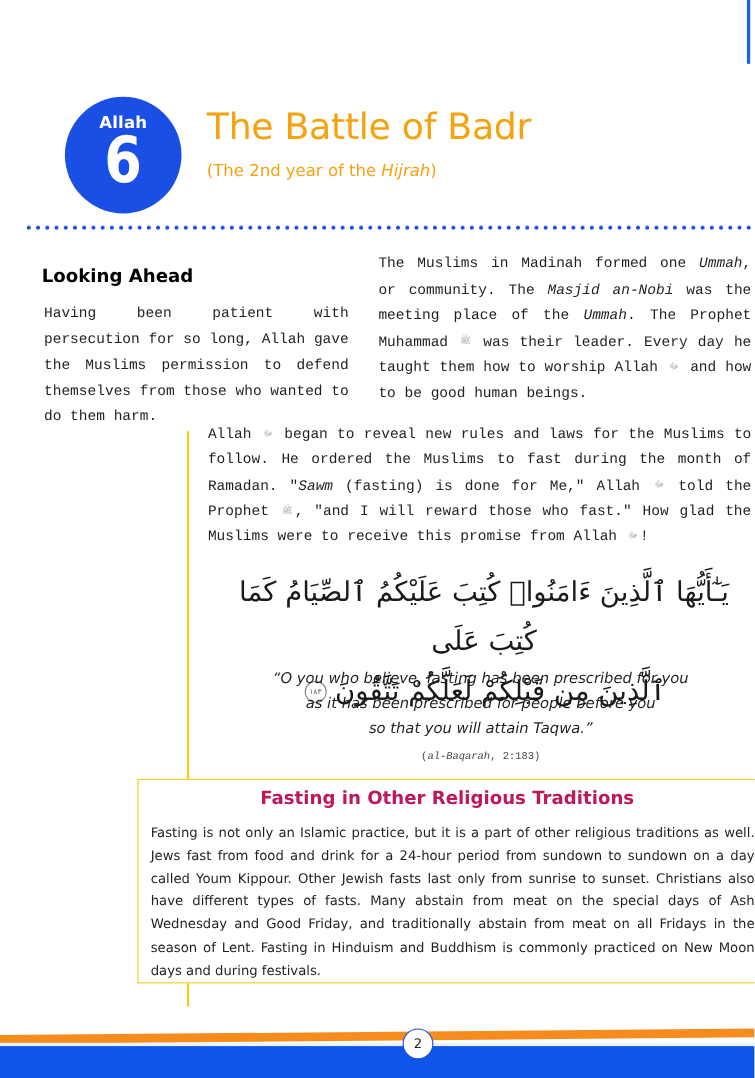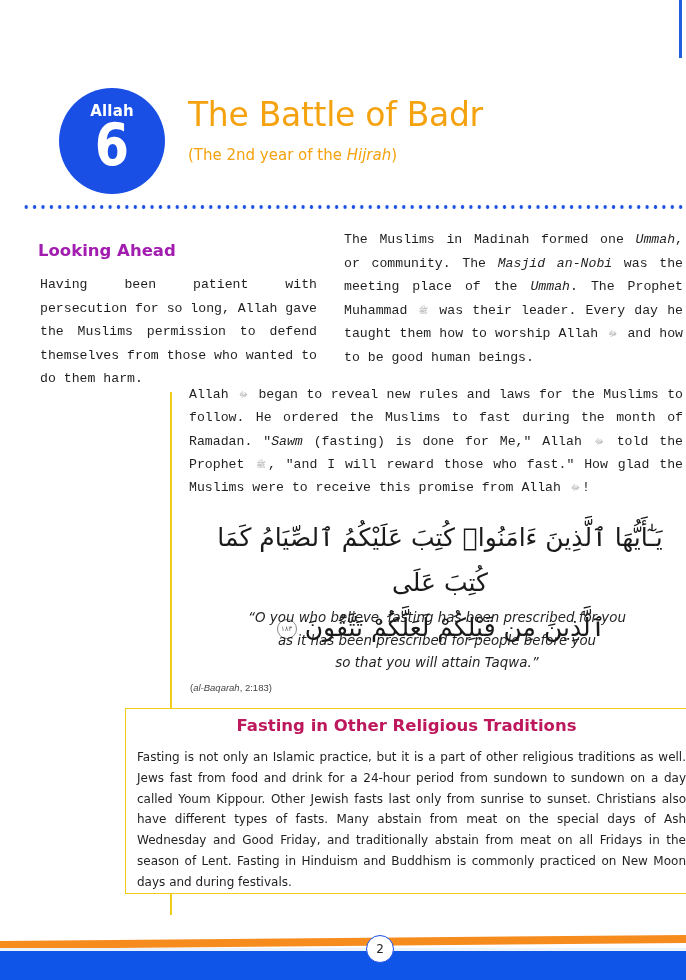--- a/index.html
+++ b/index.html
@@ -41,21 +41,21 @@
   .subtitle i { font-style: italic; }
   .dots {
     left: 22px; top: 204px; width: 664px; height: 6px;
     background-image: radial-gradient(circle, #1a4fe6 1.6px, transparent 2px);
     background-size: 8.4px 6px;
     background-repeat: repeat-x;
   }
   .section-heading {
     left: 38px; top: 241px;
     font-family: "DejaVu Sans", sans-serif; font-weight: bold; font-size: 16.5px;
-    color: #a21caf; white-space: nowrap;
+    color: #000000; white-space: nowrap;
   }
   .body-text {
     font-family: Liberation Mono, monospace; font-size: 13.2px; line-height: 23.5px;
     color: #1f1f1f; text-align: justify;
   }
   .left-para { left: 40px; top: 273px; width: 277px; }
   .right-para { left: 344px; top: 228px; width: 339px; }
   .mid-para { left: 189px; top: 383px; width: 494px; line-height: 23.2px; }
   .honor {
     display: inline-block; font-size: 8px; color: #9a9a9a; vertical-align: middle;
@@ -74,22 +74,22 @@
     display: inline-block; width: 18px; height: 18px; border: 1.5px solid #888;
     border-radius: 50%; vertical-align: middle; font-size: 7px; line-height: 18px;
     color: #666; text-align: center; margin-left: 2px;
   }
   .translation {
     left: 190px; top: 607px; width: 494px; text-align: center;
     font-family: "DejaVu Sans", sans-serif; font-style: italic; font-size: 13.4px;
     line-height: 22.5px; color: #1f1f1f;
   }
   .citation {
-    left: 190px; top: 682px; width: 494px; text-align: left;
-    font-family: Liberation Sans, sans-serif; font-size: 9.5px; color: #444;
+    left: 190px; top: 682px; width: 494px; text-align: center;
+    font-family: Liberation Mono, monospace; font-size: 9.5px; color: #444;
   }
   .citation i { font-style: italic; }
   .box {
     left: 125px; top: 708px; width: 570px; height: 184px;
     border-top: 1.5px solid #f2cc1a; border-left: 1.5px solid #f2cc1a;
     border-bottom: 1.5px solid #f2cc1a;
     background: #ffffff;
   }
   .box-title {
     position: absolute; left: 0; width: 561px; top: 7px; text-align: center;

